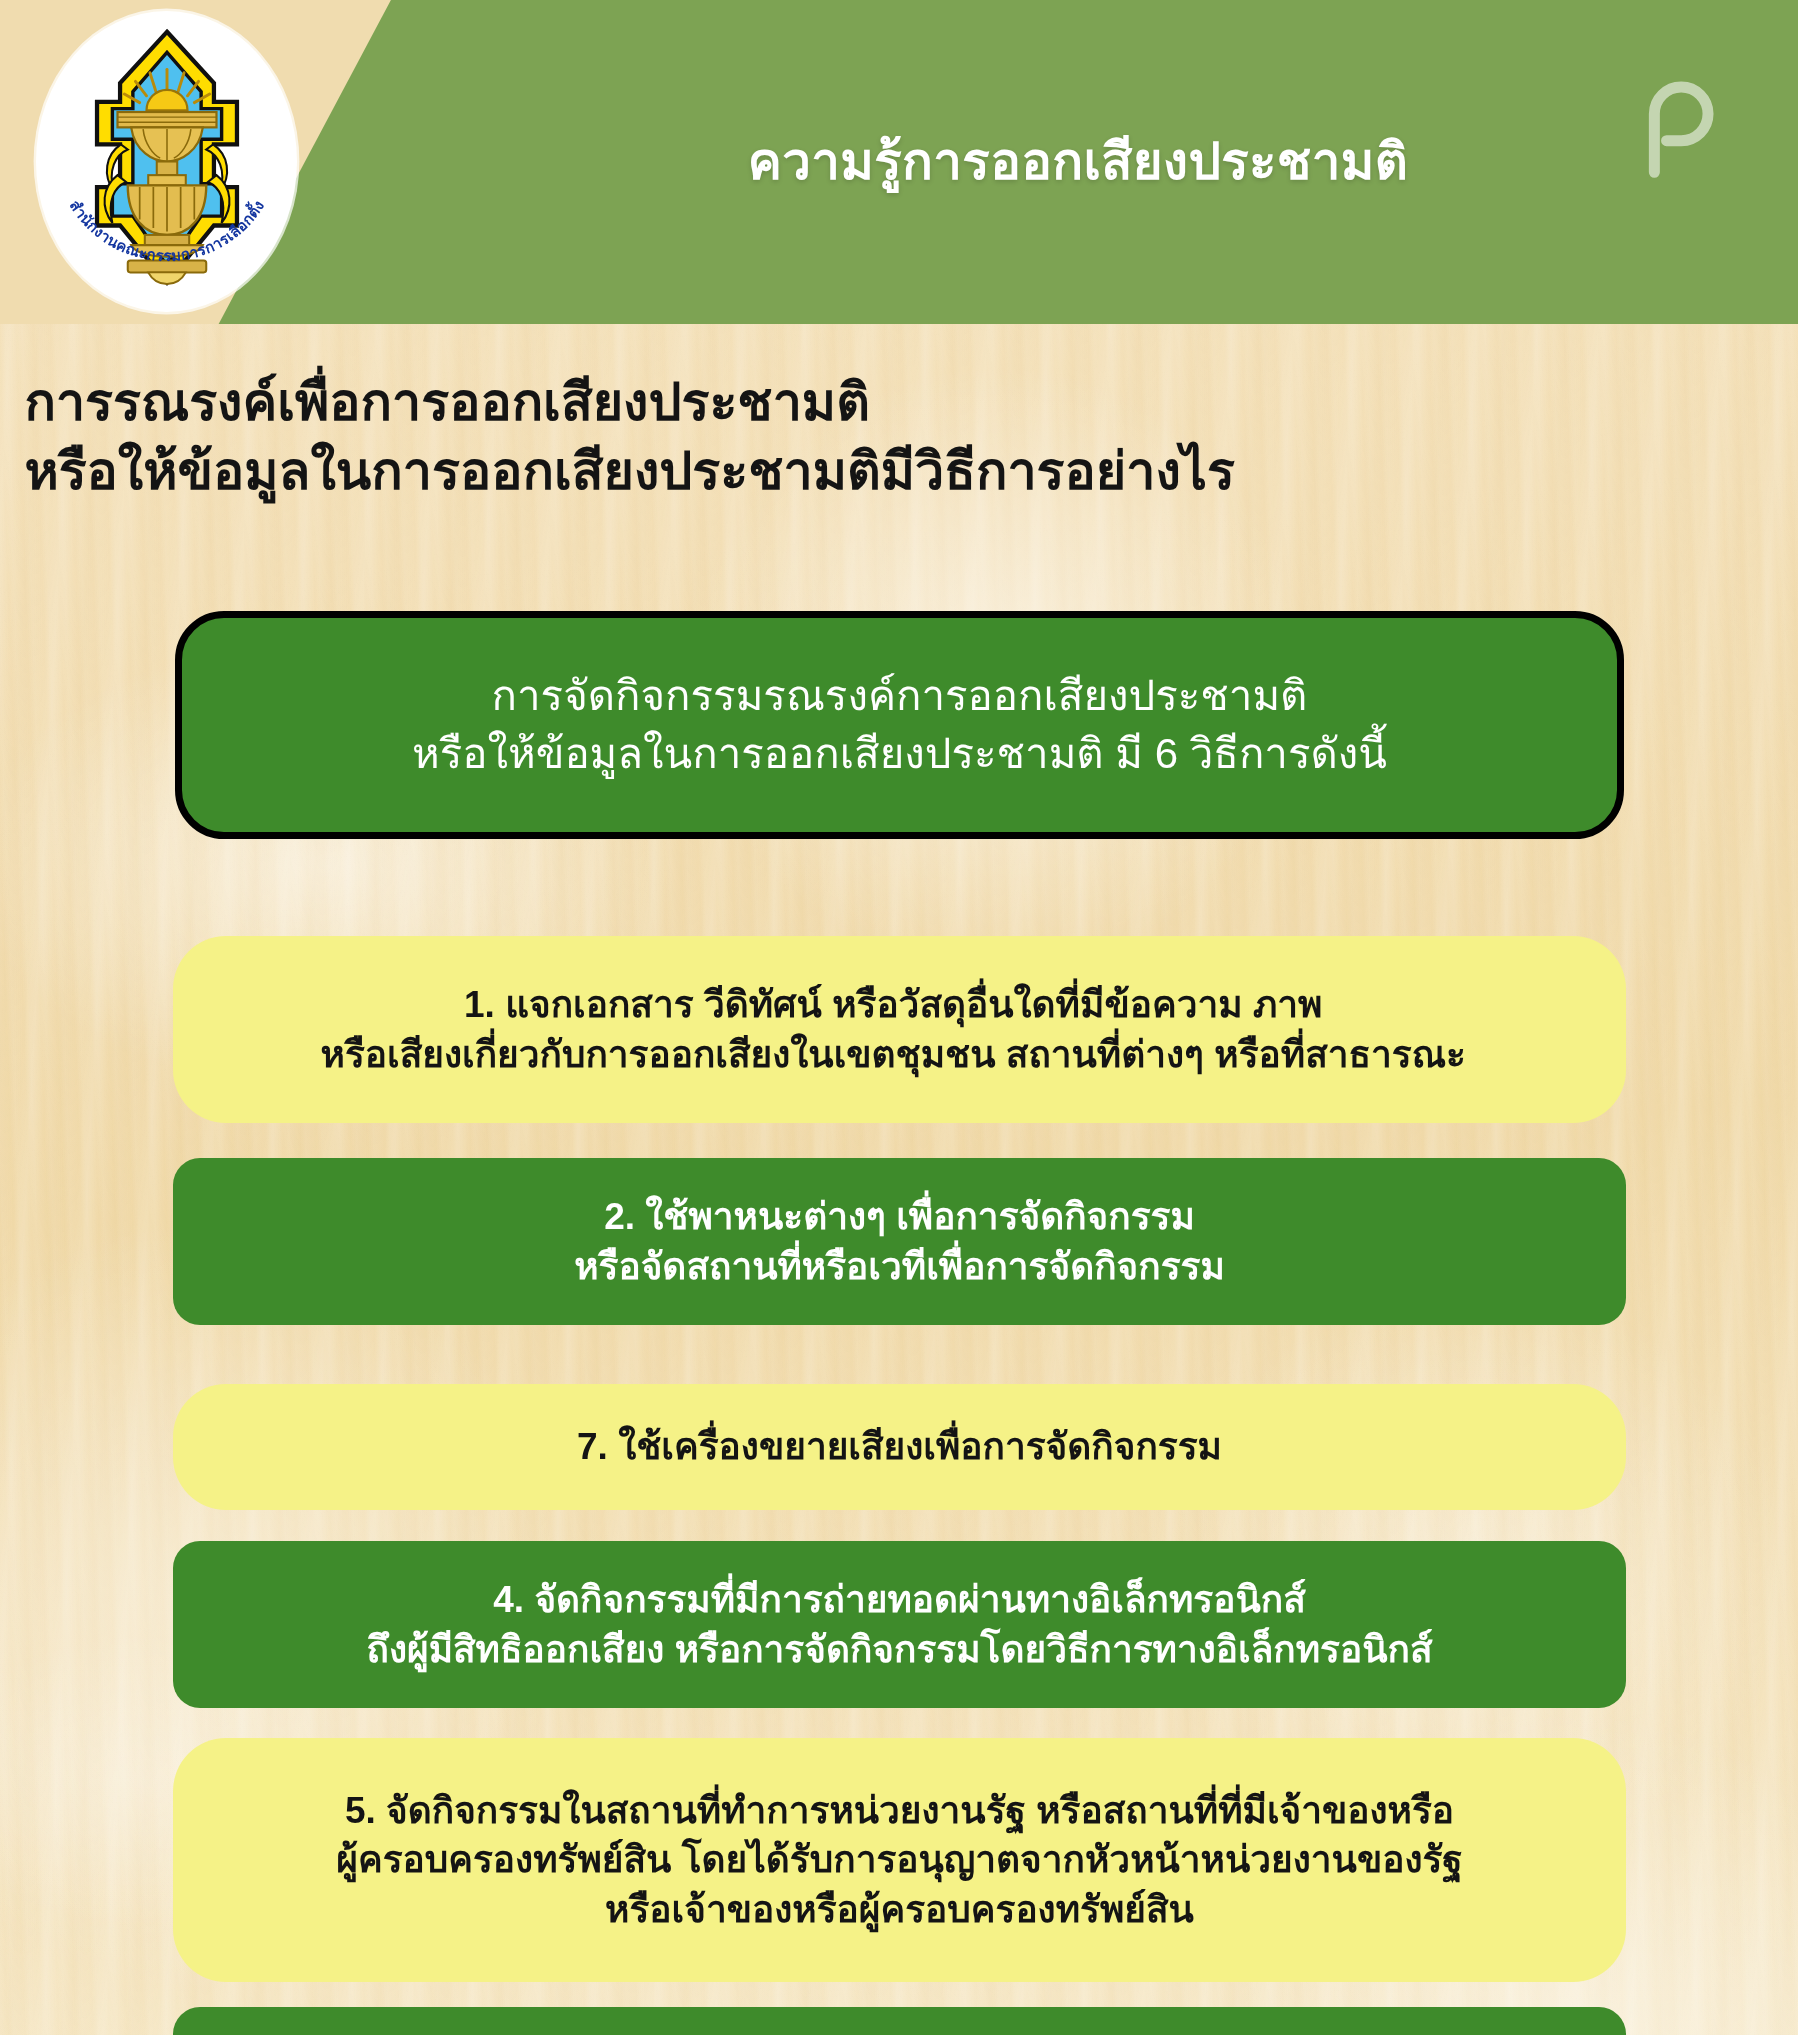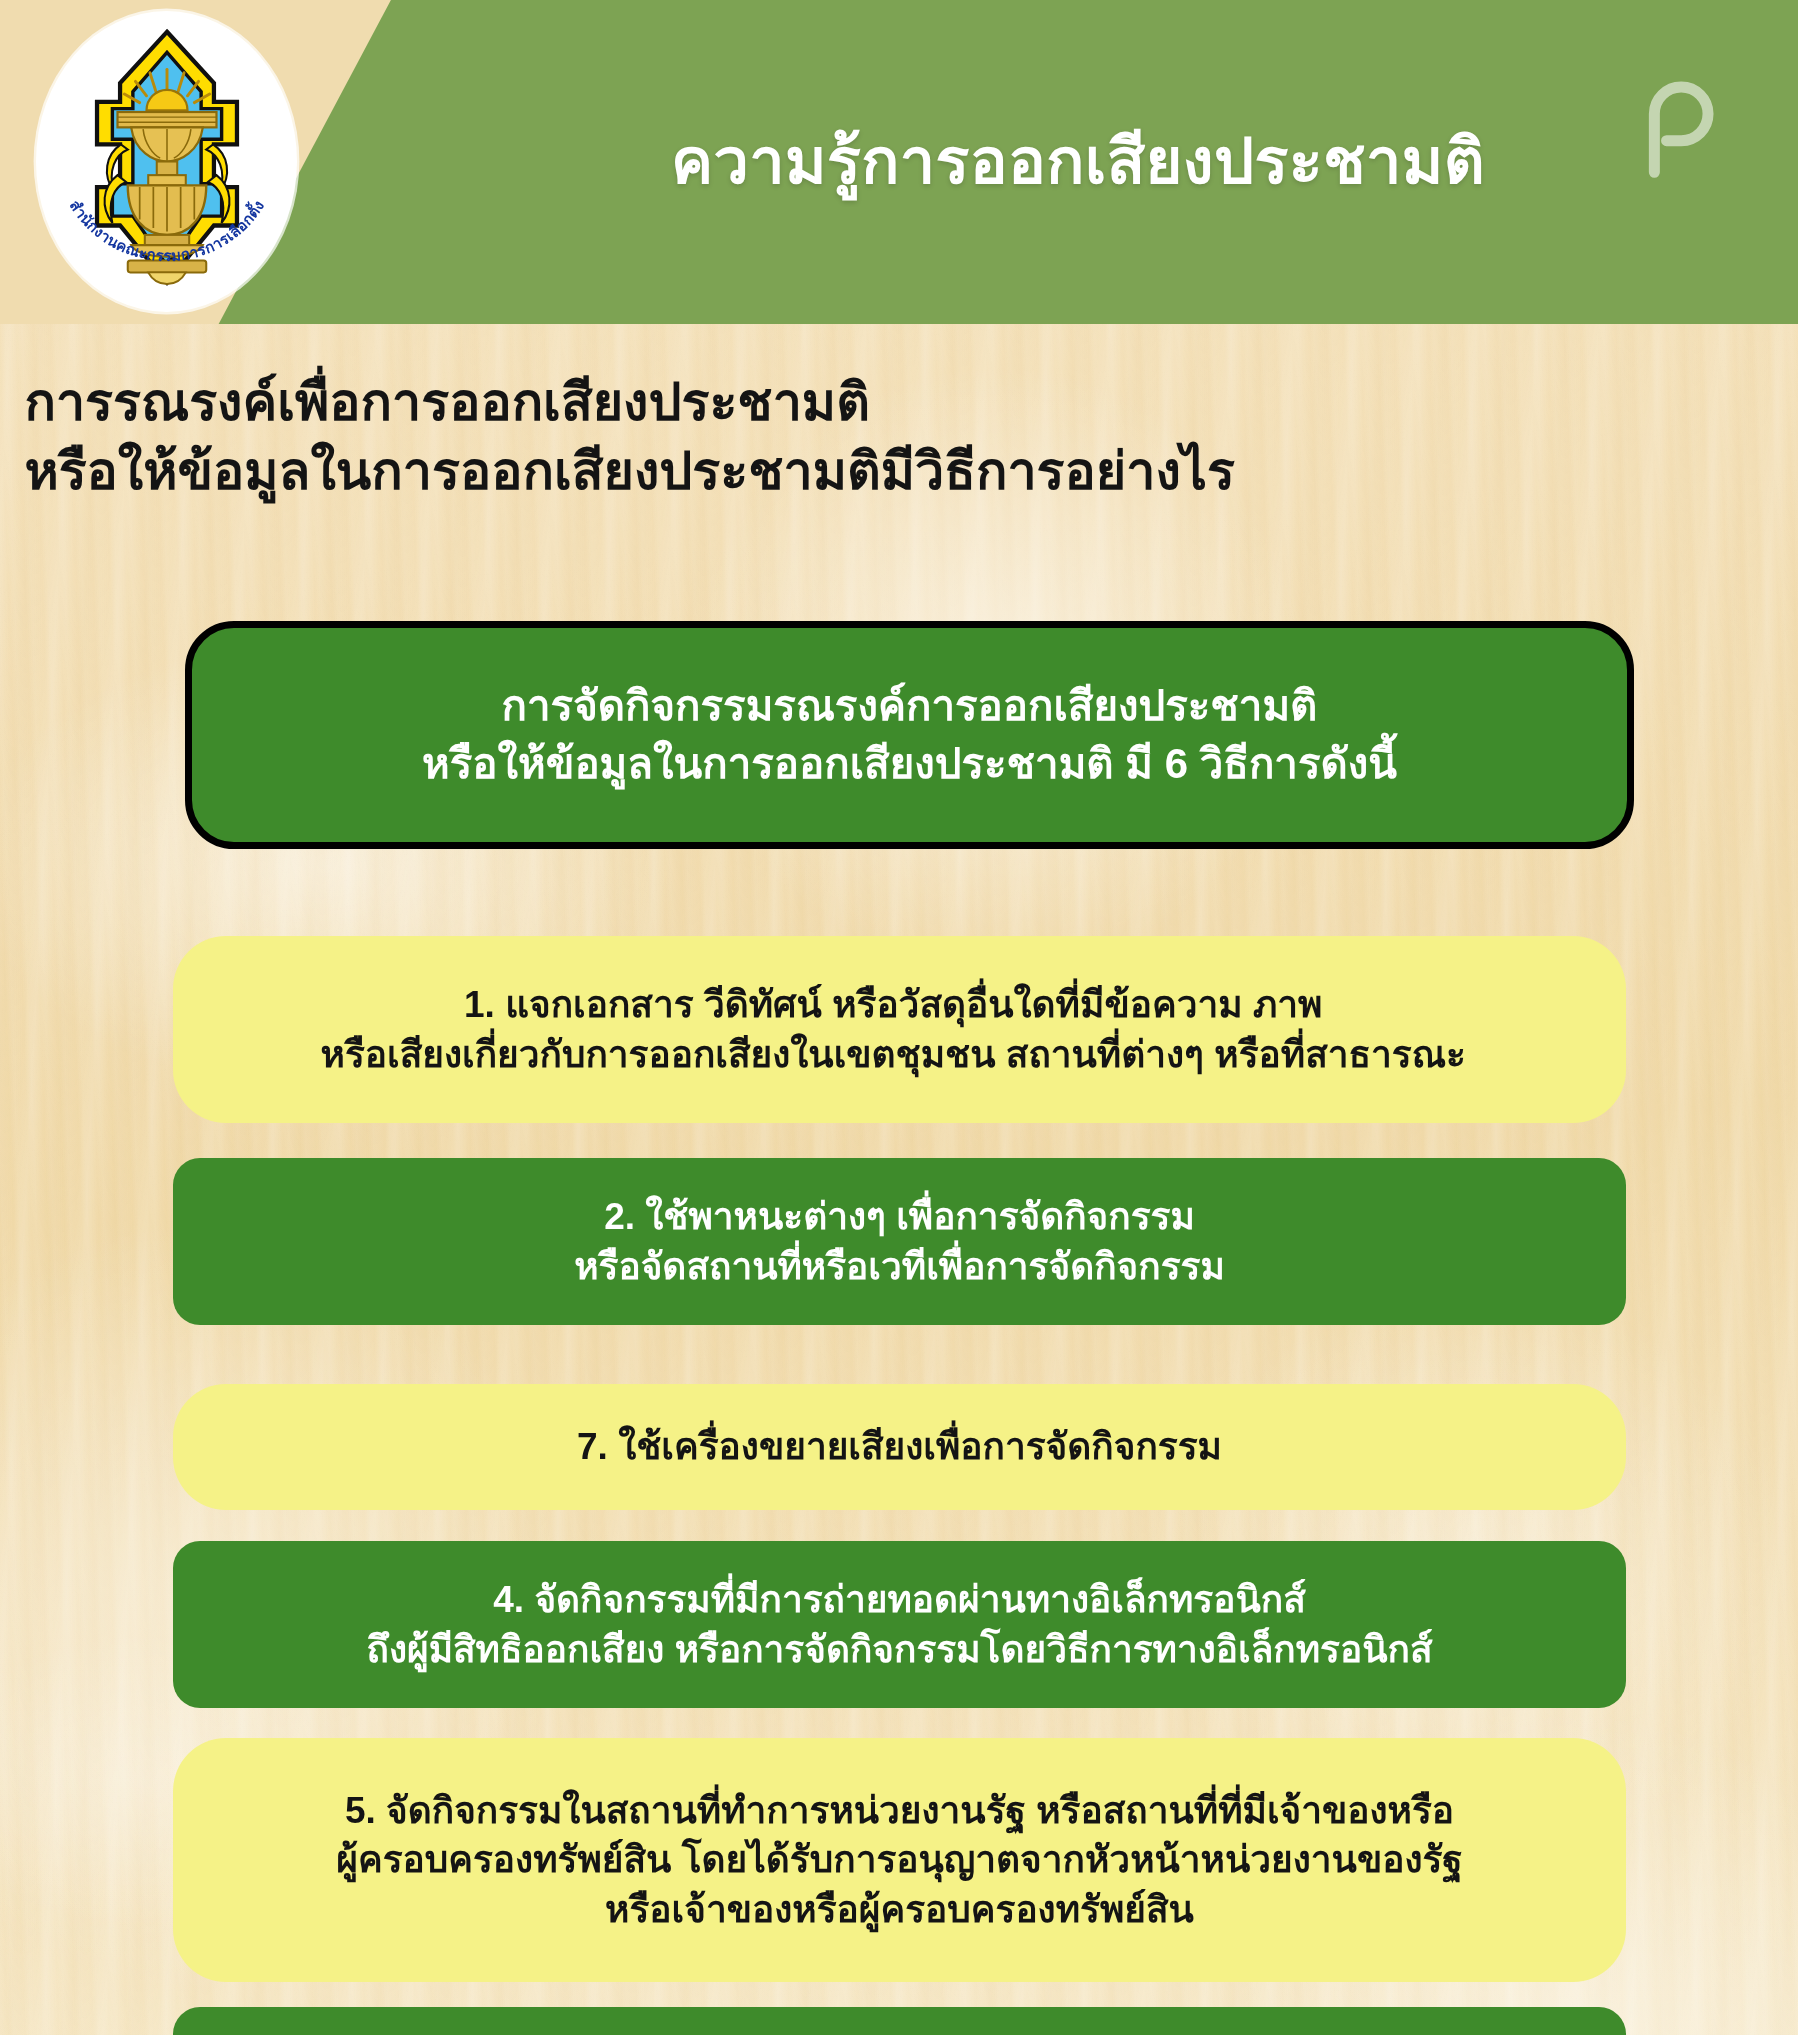--- a/index.html
+++ b/index.html
@@ -62,21 +62,21 @@
     position:absolute; width:366px; height:1058px; top:-366px; left:171px;
     background:#f0dcaf; transform:rotate(28deg); transform-origin:top left;
   }
   .hdr-swirl{
     position:absolute; right:69px; top:65px; width:122px; height:122px;
     opacity:.55;
   }
   .header-title{
     position:absolute; left:431px; top:0; width:1294px; height:324px;
     display:flex; align-items:center; justify-content:center;
-    color:#ffffff; font-size:63px; font-weight:700; letter-spacing:0.4px;
+    color:#ffffff; font-size:51px; font-weight:700; letter-spacing:0.4px;
     text-align:center; line-height:1.1;
     text-shadow:0 2px 5.7px rgba(0,0,0,.16);
   }
 
   
   .seal{
     position:absolute; left:36px; top:10.6px;
     width:261px; height:301px;
     background:#ffffff;
     border-radius:50%;
@@ -89,28 +89,27 @@
   
   .question{
     position:absolute; left:24.4px; top:368px; width:1750px;
     text-align:left; color:#141414;
     font-size:52px; font-weight:700; line-height:1.33;
   }
   .question div{ white-space:nowrap; }
 
   
   .intro-box{
-    position:absolute; left:185px; top:611px; width:1449px; height:228px;
+    position:absolute; left:175px; top:611px; width:1449px; height:228px;
     background:#3e8b2b;
     border:7.3px solid #000000;
     border-radius:49px;
     display:flex; flex-direction:column; align-items:center; justify-content:center;
-    color:#ffffff; font-size:42px; font-weight:700; line-height:1.38;
+    color:#ffffff; font-size:42px; font-weight:400; line-height:1.38;
     text-align:center;
-    margin-top:10px;
   }
 
   
   .item{
     position:absolute; left:173px; width:1453px;
     display:flex; flex-direction:column; align-items:center; justify-content:center;
     text-align:center; font-weight:700; line-height:1.34;
     border-radius:53px;
     padding:0 28.5px;
   }

